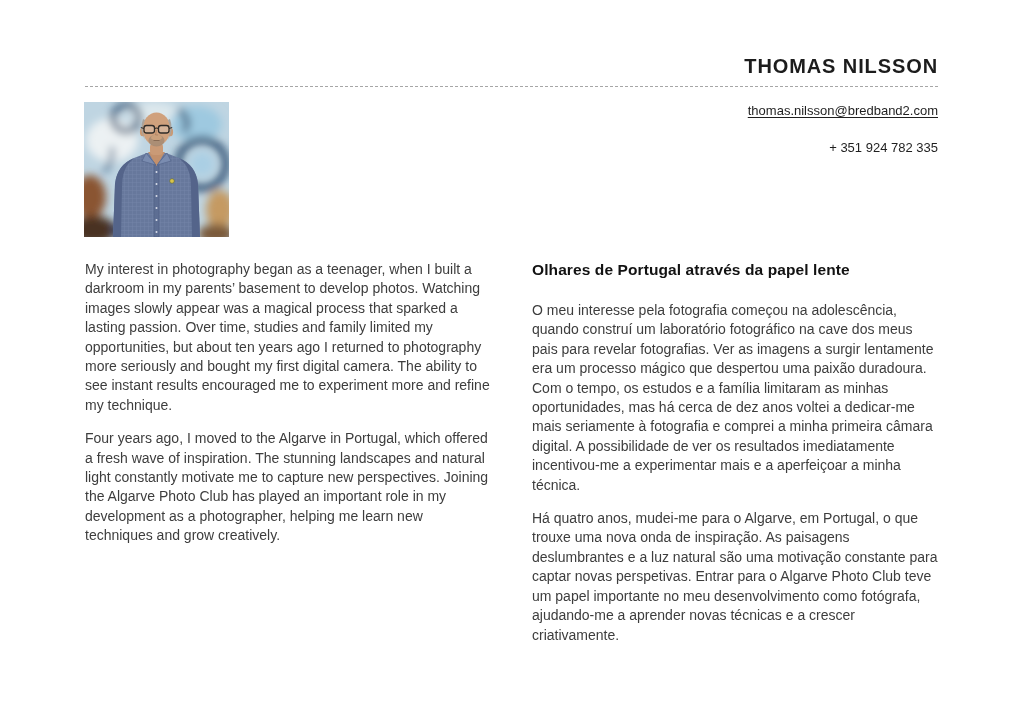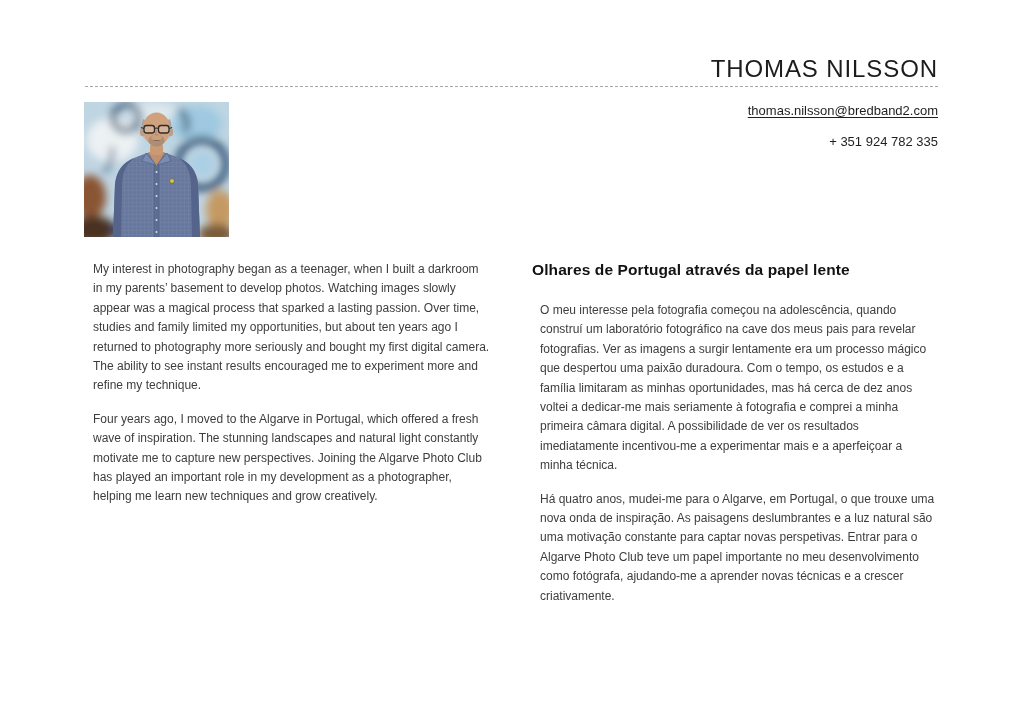--- a/index.html
+++ b/index.html
@@ -9,22 +9,22 @@
     height: 724px;
     background: #ffffff;
     font-family: "Liberation Sans", sans-serif;
     overflow: hidden;
   }
   .page-title {
     position: absolute;
     top: 55px;
     right: 86px;
     margin: 0;
-    font-size: 24px;
-    font-weight: 400;
+    font-size: 20px;
+    font-weight: 700;
     letter-spacing: 0.9px;
     color: #1c1c1c;
     white-space: nowrap;
   }
   .divider {
     position: absolute;
     top: 86px;
     left: 85px;
     right: 86px;
     height: 0;
@@ -37,21 +37,21 @@
     text-align: right;
     font-size: 13px;
     line-height: 19px;
     color: #1f1f1f;
   }
   .contact a.email {
     color: #1f1f1f;
     text-underline-offset: 2px;
     display: inline-block;
   }
-  .contact .phone { margin-top: 12px; }
+  .contact .phone { margin-top: 18px; }
   .portrait {
     position: absolute;
     left: 84px;
     top: 102px;
     width: 145px;
     height: 135px;
     margin: 0;
   }
   .portrait svg { display: block; width: 100%; height: 100%; }
   .col {
@@ -63,22 +63,22 @@
   .col-pt { left: 532px; }
   .col h2 {
     margin: 0 0 21px 0;
     font-size: 15.5px;
     line-height: 20px;
     font-weight: 700;
     color: #121212;
     letter-spacing: 0.1px;
   }
   .col p {
-    margin: 0 0 14px 8px;
-    font-size: 12px;
+    margin: 0 0 14px 0;
+    font-size: 14px;
     line-height: 19.4px;
     color: #3d3d3d;
   }
 </style>
 </head>
 <body>
 
 <div class="page">
 
   <h1 class="page-title">THOMAS NILSSON</h1>

